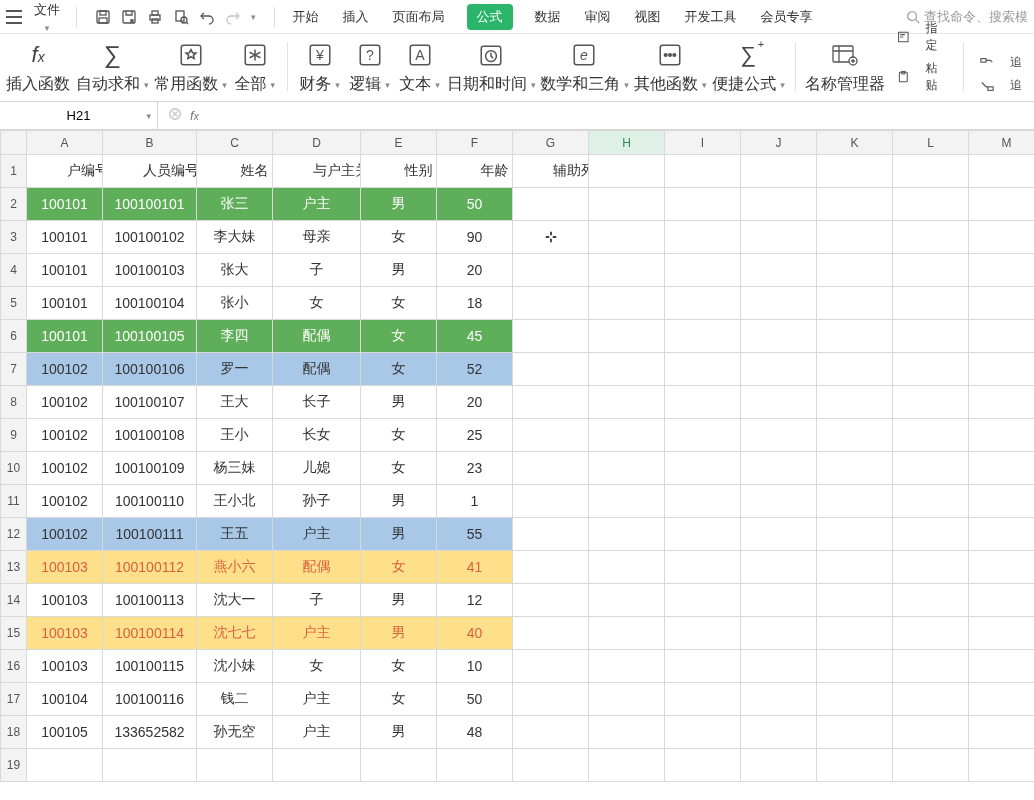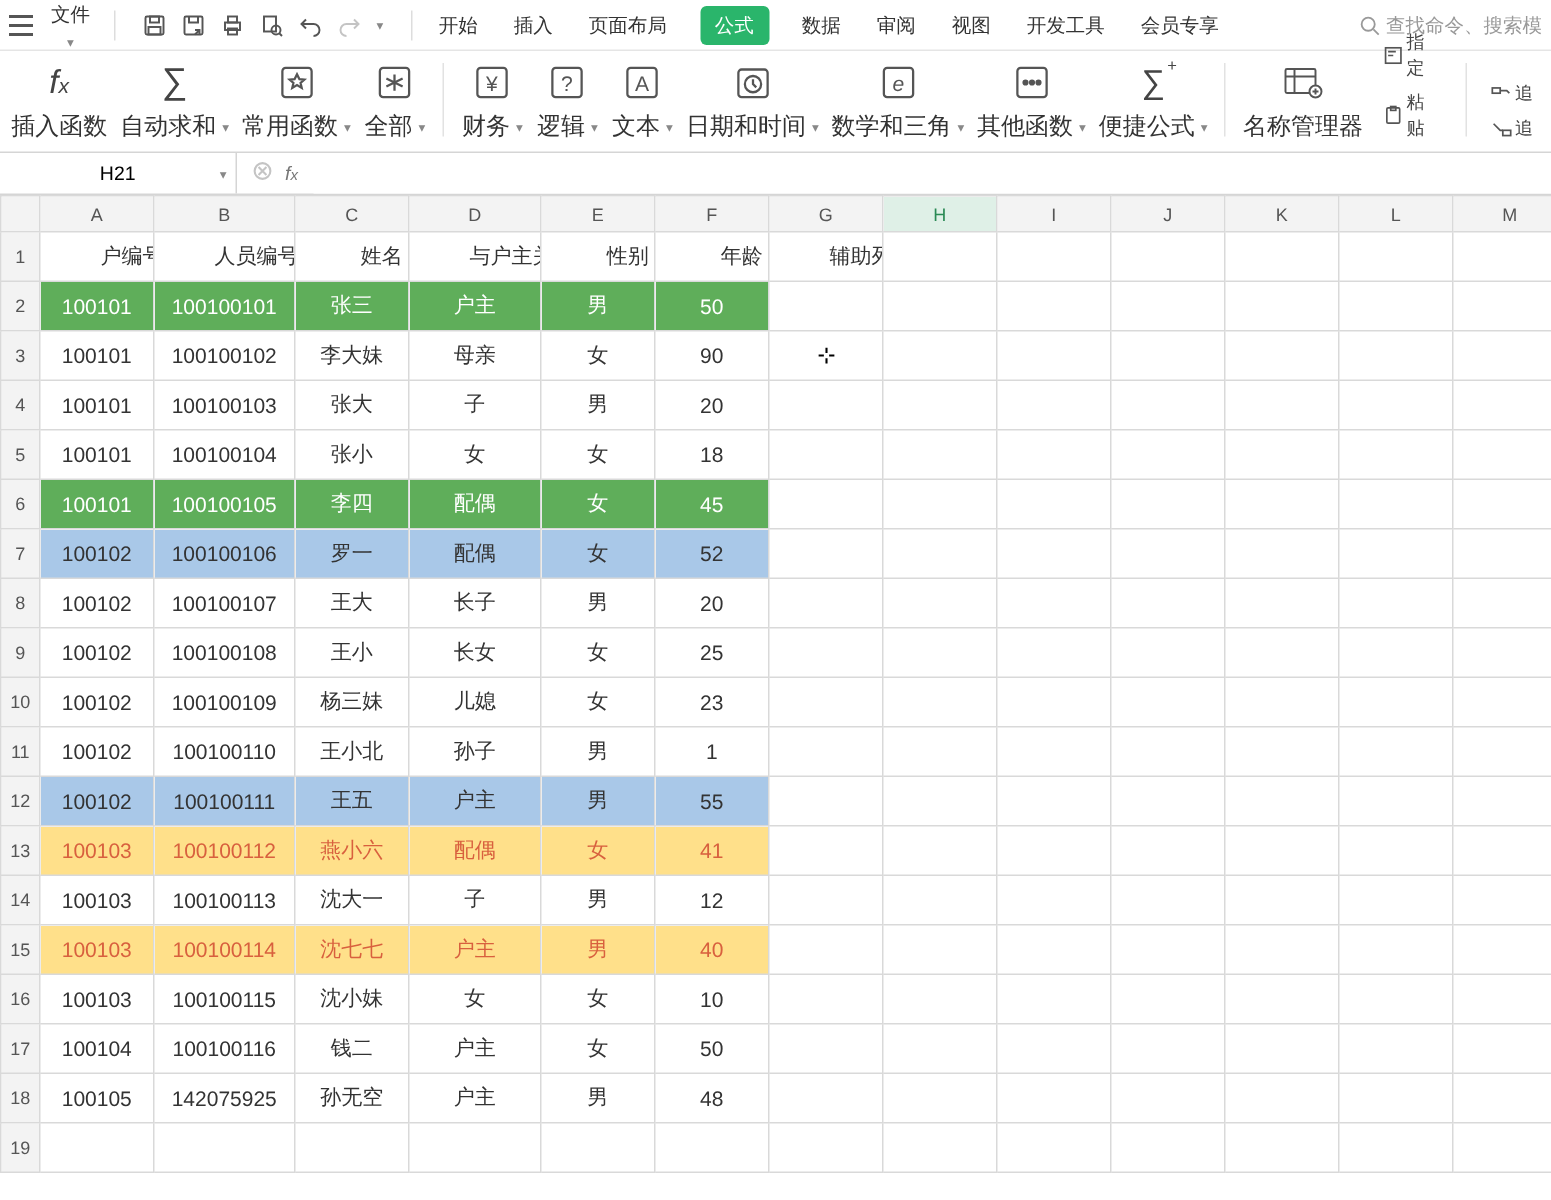--- a/index.html
+++ b/index.html
@@ -64,21 +64,21 @@
     min-width:40px;
   }
   .rgroup .ricon { height:32px; display:flex; align-items:center; justify-content:center; color:#444; }
   .rgroup .rlabel { font-size:16px; color:#333; display:flex; align-items:center; gap:2px; white-space:nowrap;}
   .rsplit .rlabel::after { content:"▾"; font-size:9px; color:#888; margin-left:2px; }
   .ribbon .vline { width:1px; align-self:stretch; background:#e2e2e2; margin:4px 2px;}
   .rside {
     display:flex; flex-direction:column; gap:4px; font-size:12px; color:#444;
     justify-content:center;
   }
-  .rside .sitem { display:flex; align-items:center; gap:2px; padding:1px 4px; cursor:pointer;}
+  .rside .sitem { display:flex; align-items:center; gap:16px; padding:1px 4px; cursor:pointer;}
   .rside .sitem svg{display:block;}
 
   
   .fxbar {
     display:flex; align-items:center;
     height:28px;
     border-bottom:1px solid #d5d5d5;
   }
   .namebox {
     width:158px; height:100%;
@@ -727,21 +727,21 @@
           <td></td>
           <td></td>
           <td></td>
           <td></td>
           <td></td>
           <td></td>
         </tr>
         <tr>
           <td class="rowhdr">18</td>
           <td class="data">100105</td>
-          <td class="data">142075925</td>
+          <td class="data">133652582</td>
           <td class="data">孙无空</td>
           <td class="data">户主</td>
           <td class="data">男</td>
           <td class="data">48</td>
           <td class="data"></td>
           <td></td>
           <td></td>
           <td></td>
           <td></td>
           <td></td>

